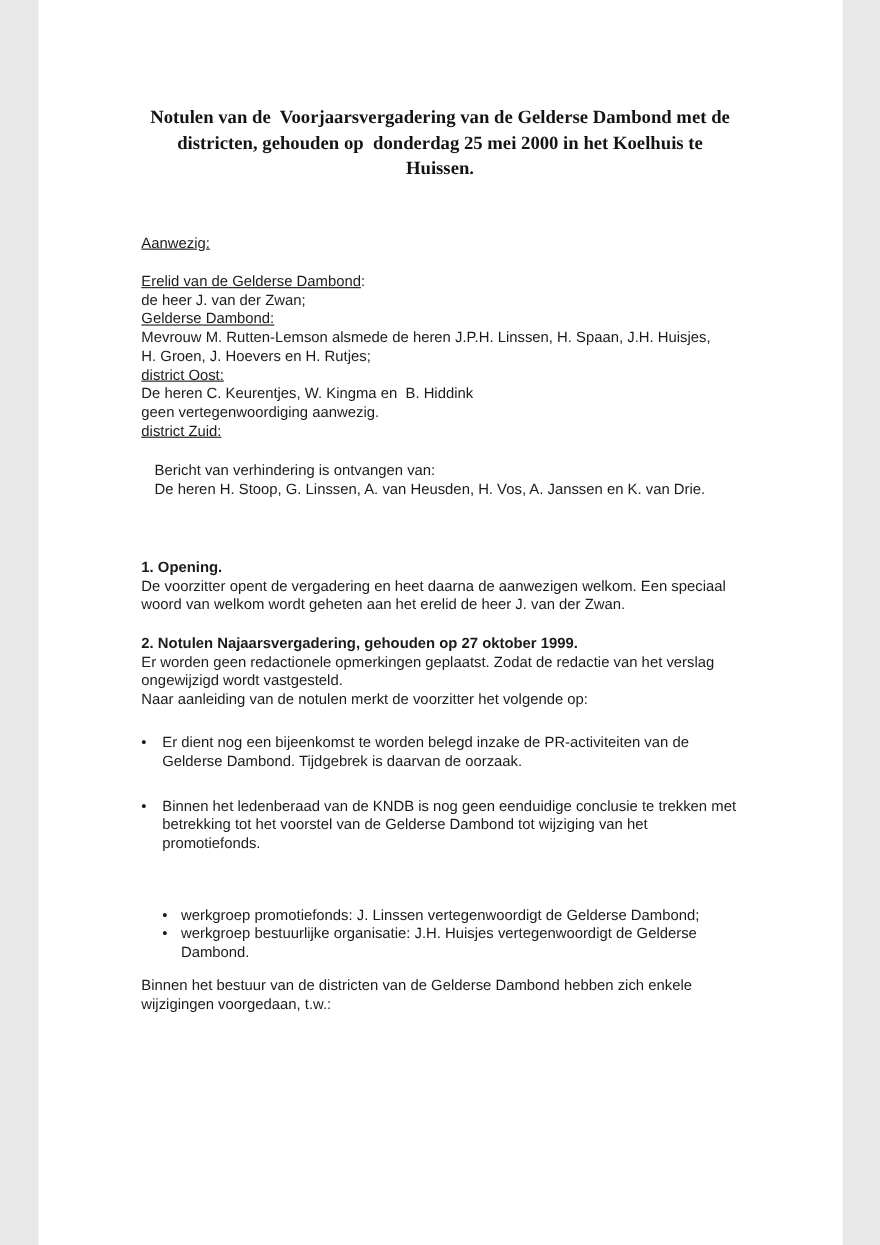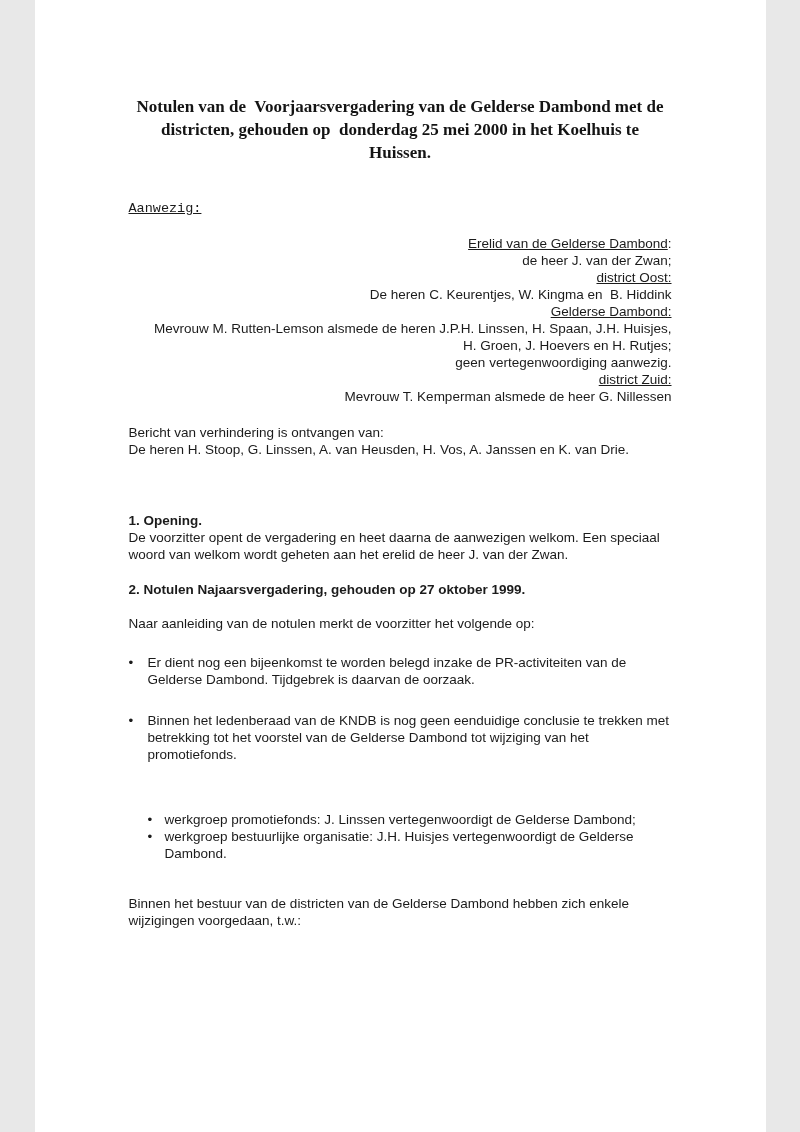--- a/index.html
+++ b/index.html
@@ -24,29 +24,29 @@
   .t { white-space: pre-wrap; }
   .doc-title {
     font-family: "Liberation Serif", "DejaVu Serif", serif;
     font-weight: bold;
     font-size: 17px;
     line-height: 23px;
     text-align: center;
     color: #141414;
   }
   .ul { text-decoration: underline; }
-  .attendance-heading { margin-top: 36px; font-family: Liberation Mono, monospace; }
-  .attendance-groups { margin-top: 18px; text-align: right; }
-  .apologies { margin-top: 19px; }
+  .attendance-heading { margin-top: 48px; }
+  .attendance-groups { margin-top: 18px; }
+  .apologies { margin-top: 19px; margin-left: 12px; }
   .section-1 { margin-top: 54px; }
   .section-2 { margin-top: 18px; }
   .section-3 { margin-top: 48px; }
   .section-heading { font-weight: bold; }
-  .note { margin-top: 17px; }
-  .closing { margin-top: 33px; }
+  .note { }
+  .closing { margin-top: 13px; }
   .bullet-list-a { margin-top: 22px; }
   .bullet-list-a .bullet-item + .bullet-item { margin-top: 24px; }
   .bullet-list-b { margin-top: 22px; margin-left: 19px; }
   .bullet-item { display: flex; }
   .bullet-list-a .dot { flex: 0 0 19px; width: 19px; }
   .bullet-list-b .dot { flex: 0 0 17px; width: 17px; }
   .bullet-item .txt { flex: 1 1 auto; }
 </style>
 </head>
 <body>
@@ -63,53 +63,53 @@
   </div>
 
   <div class="attendance-groups">
 
     <div>
       <div><span class="t ul">Erelid van de Gelderse Dambond</span><span class="t">:</span></div>
       <div class="t">de heer J. van der Zwan;</div>
     </div>
 
     <div>
-      <div><span class="t ul">district Oost:</span><span class="t"></span></div>
-      <div class="t">De heren C. Keurentjes, W. Kingma en  B. Hiddink</div>
+      <div><span class="t ul">Gelderse Dambond:</span><span class="t"></span></div>
+      <div class="t">Mevrouw M. Rutten-Lemson alsmede de heren J.P.H. Linssen, H. Spaan, J.H. Huisjes,</div>
+      <div class="t">H. Groen, J. Hoevers en H. Rutjes;</div>
     </div>
 
     <div>
-      <div><span class="t ul">Gelderse Dambond:</span><span class="t"></span></div>
-      <div class="t">Mevrouw M. Rutten-Lemson alsmede de heren J.P.H. Linssen, H. Spaan, J.H. Huisjes,</div>
-      <div class="t">H. Groen, J. Hoevers en H. Rutjes;</div>
+      <div><span class="t ul">district Oost:</span><span class="t"></span></div>
+      <div class="t">De heren C. Keurentjes, W. Kingma en  B. Hiddink</div>
     </div>
 
     <div>
       <div class="t">geen vertegenwoordiging aanwezig.</div>
     </div>
 
     <div>
       <div><span class="t ul">district Zuid:</span><span class="t"></span></div>
-      <div class="t">Mevrouw T. Kemperman alsmede de heer G. Nillessen</div>
     </div>
 
   </div>
 
   <div class="apologies">
     <div class="t">Bericht van verhindering is ontvangen van:</div>
     <div class="t">De heren H. Stoop, G. Linssen, A. van Heusden, H. Vos, A. Janssen en K. van Drie.</div>
   </div>
 
   <div class="section-1">
     <div class="section-heading t">1. Opening.</div>
     <div class="t">De voorzitter opent de vergadering en heet daarna de aanwezigen welkom. Een speciaal woord van welkom wordt geheten aan het erelid de heer J. van der Zwan.</div>
   </div>
 
   <div class="section-2">
     <div class="section-heading t">2. Notulen Najaarsvergadering, gehouden op 27 oktober 1999.</div>
+    <div class="t">Er worden geen redactionele opmerkingen geplaatst. Zodat de redactie van het verslag ongewijzigd wordt vastgesteld.</div>
     <div class="note t">Naar aanleiding van de notulen merkt de voorzitter het volgende op:</div>
     <div class="bullet-list-a">
       <div class="bullet-item">
         <span class="dot">•</span>
         <span class="txt t">Er dient nog een bijeenkomst te worden belegd inzake de PR-activiteiten van de Gelderse Dambond. Tijdgebrek is daarvan de oorzaak.</span>
       </div>
       <div class="bullet-item">
         <span class="dot">•</span>
         <span class="txt t">Binnen het ledenberaad van de KNDB is nog geen eenduidige conclusie te trekken met betrekking tot het voorstel van de Gelderse Dambond tot wijziging van het promotiefonds.</span>
       </div>

